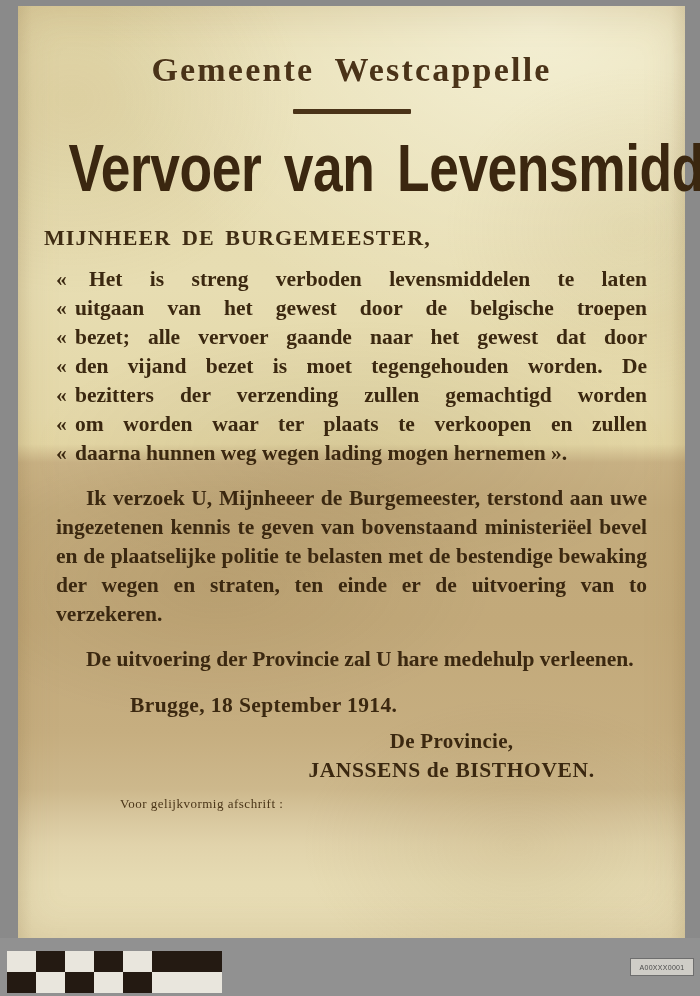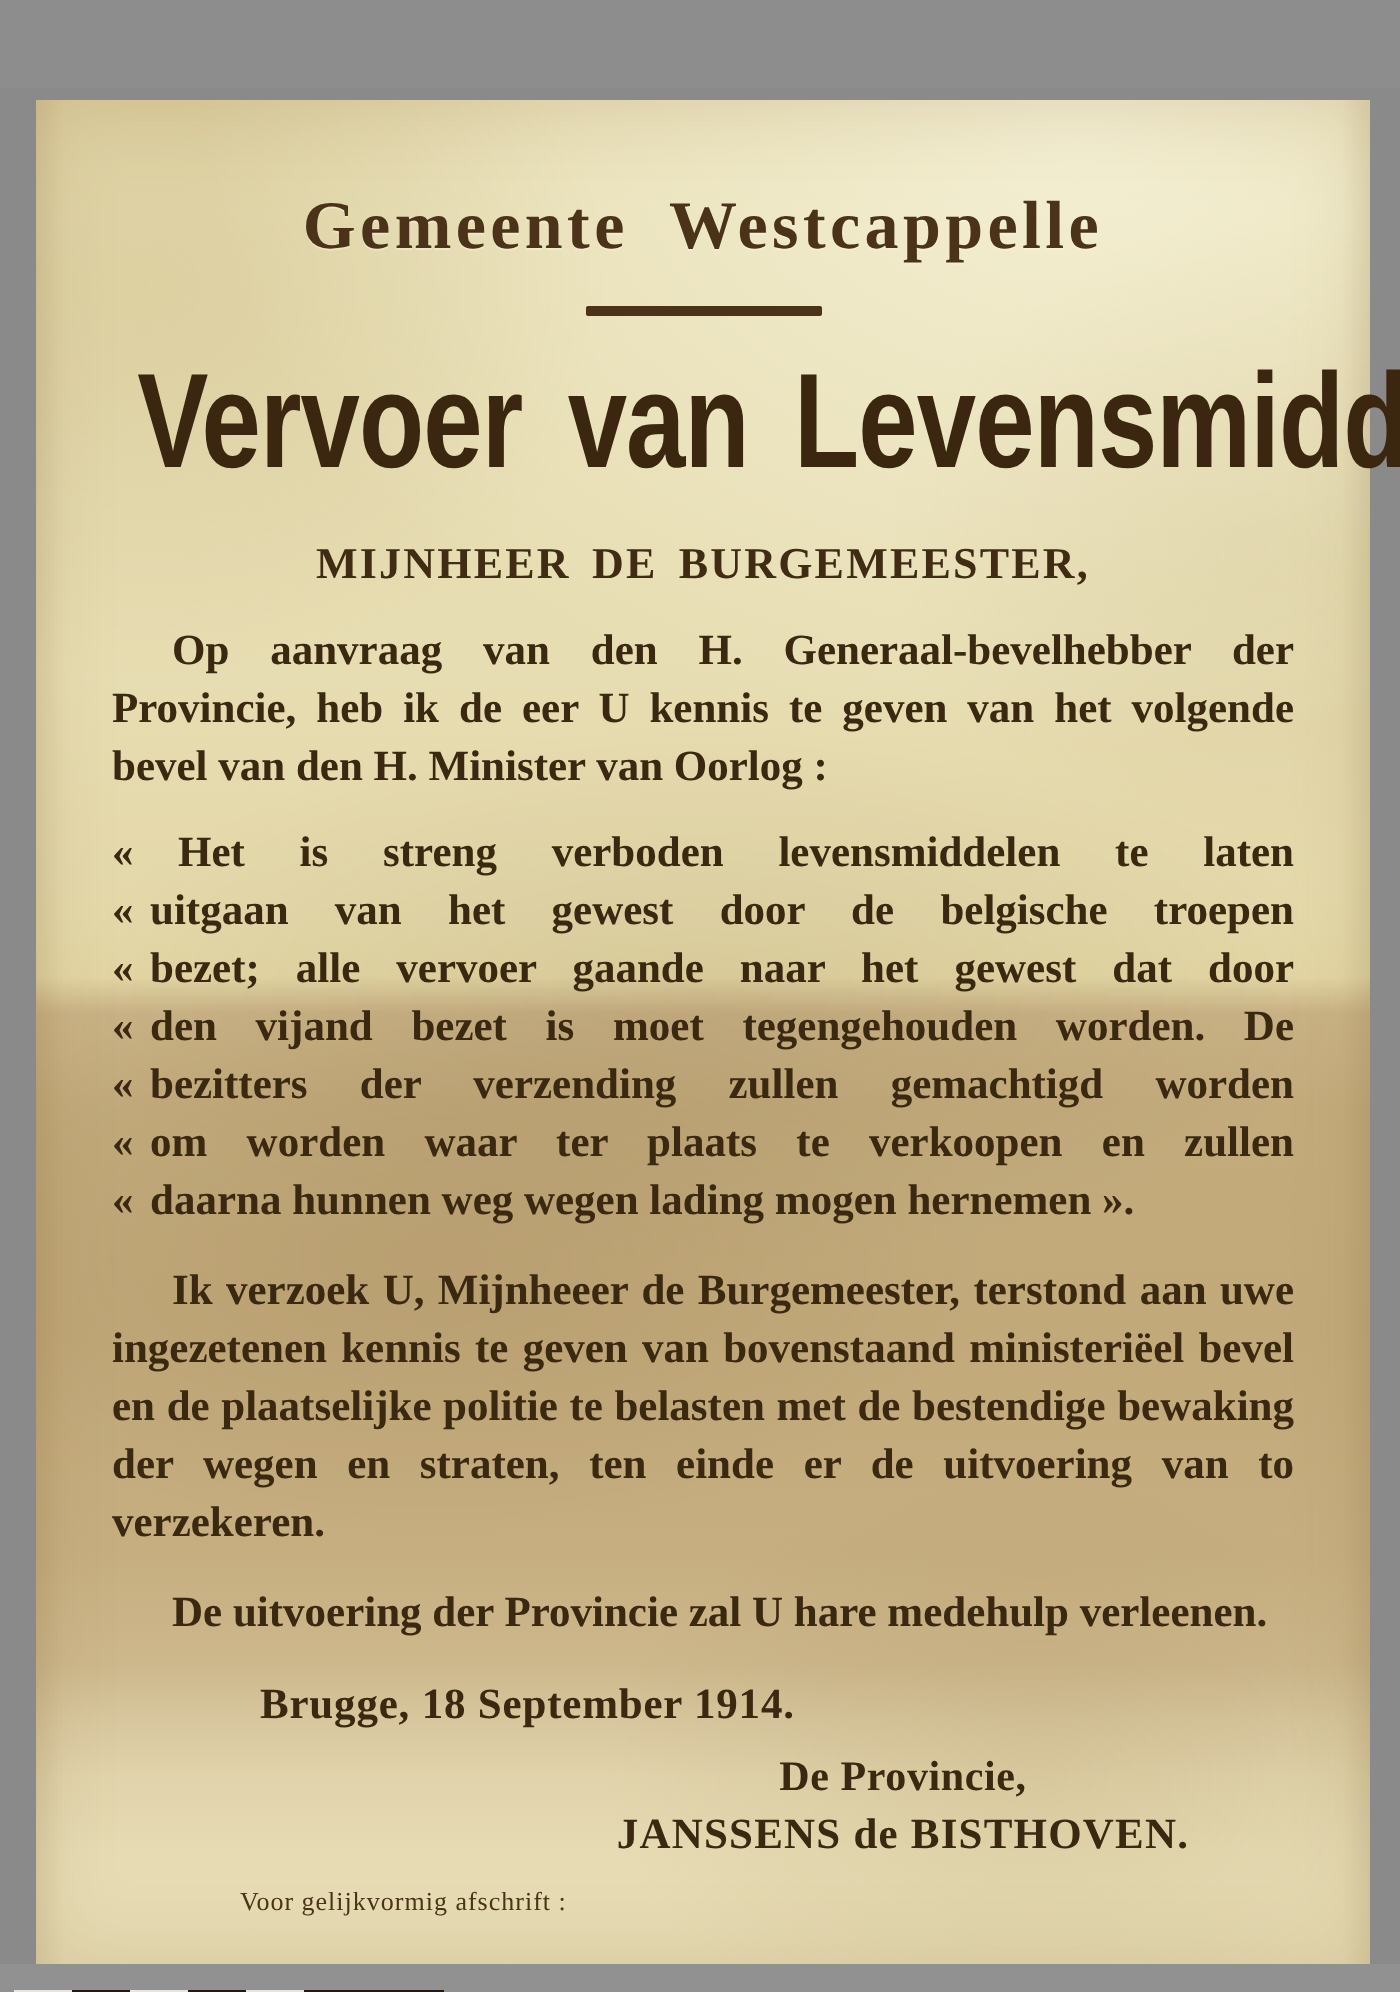--- a/index.html
+++ b/index.html
@@ -14,21 +14,20 @@
     overflow: hidden;
     font-family: "Liberation Serif", "DejaVu Serif", serif;
   }
 
   
   #scan-frame {
     position: relative;
     width: 700px;
     height: 792px;
     background: #be185d;
-    margin-top: 44px;
   }
 
   
   #poster-area {
     position: absolute;
     left: 0;
     top: 0;
     width: 700px;
     height: 938px;
     background: #8a8a8a;
@@ -125,21 +124,21 @@
     letter-spacing: -0.5px;
     word-spacing: 9px;
     color: #3b2710;
     margin: 20px 0 0 0;
     transform: scaleX(0.92) scaleY(1.16);
     transform-origin: center top;
     white-space: nowrap;
   }
 
   .aanhef {
-    text-align: center;
+    text-align: left;
     font-family: "Liberation Serif", "DejaVu Serif", serif;
     font-weight: bold;
     font-size: 22px;
     letter-spacing: 1.1px;
     word-spacing: 4px;
     color: #3f2c13;
     margin: 33px 0 0 0;
   }
 
   
@@ -285,21 +284,20 @@
       <div id="content">
 
         <div class="kop">Gemeente Westcappelle</div>
 
         <div class="regel"></div>
 
         <div class="titel">Vervoer van Levensmiddelen</div>
 
         <div class="aanhef">MIJNHEER DE BURGEMEESTER,</div>
 
-        <p class="alinea inspring">Op aanvraag van den H. Generaal-bevelhebber der Provincie, heb ik de eer U kennis te geven van het volgende bevel van den H. Minister van Oorlog :</p>
 
         <div class="citaat">
           <div class="crg eerste">
             <span class="gm">«</span>
             <span class="tx">Het is streng verboden levensmiddelen te laten</span>
           </div>
           <div class="crg">
             <span class="gm">«</span>
             <span class="tx">uitgaan van het gewest door de belgische troepen</span>
           </div>

